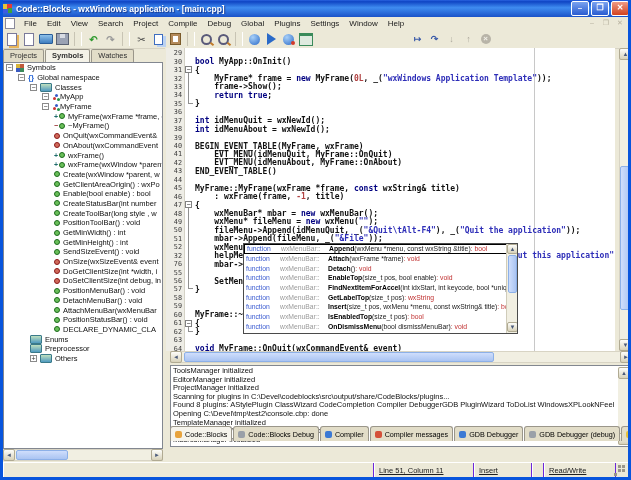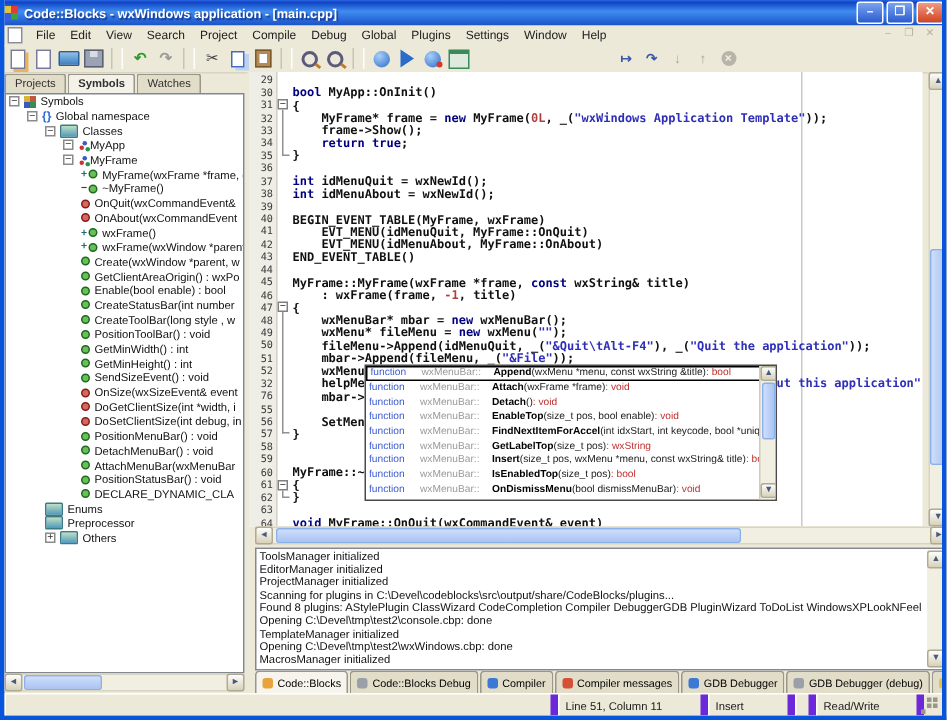--- a/index.html
+++ b/index.html
@@ -110,33 +110,33 @@
   .pname{font-weight:bold;color:#000;}
   .pparams{color:#202020;}
   .pret{color:#c03030;}
   #popup-vscroll{position:absolute;right:0;top:0;width:11px;height:100%;background:#f1efe2;border-left:1px solid #d0ccba;box-sizing:border-box;}
   
   #log{position:absolute;left:167px;top:365px;width:462px;height:82px;background:#fff;
     border:1px solid #828790;box-sizing:border-box;overflow:hidden;font-size:7.5px;color:#101010;}
   .log-line{height:8.6px;white-space:nowrap;padding-left:2px;}
   #log-vscroll{position:absolute;right:1px;top:1px;width:12px;height:78px;background:#f1efe2;}
   
-  #bottom-tabs{position:absolute;left:167px;top:447px;width:462px;height:15px;display:flex;align-items:flex-end;font-size:7.2px;}
+  #bottom-tabs{position:absolute;left:167px;top:426px;width:462px;height:15px;display:flex;align-items:flex-end;font-size:7.2px;}
   .btab{display:flex;align-items:center;padding:1px 4px;margin-right:1px;height:12px;
     border:1px solid #9a968a;border-bottom:none;border-radius:3px 3px 0 0;background:#e2ddc8;white-space:nowrap;}
   .btab.active{background:#f6f4ec;}
   .btab .bic{width:7px;height:7px;border-radius:2px;margin-right:3px;flex:none;}
   .bic-codeblocks{background:#e8a33d;} .bic-codeblocks-debug{background:#9aa0a8;}
   .bic-compiler{background:#3b79d4;border-radius:50%;} .bic-compiler-messages{background:#d45039;}
   .bic-gdb{background:#3b79d4;border-radius:50%;} .bic-gdb-debug{background:#9aa0a8;}
   .bic-todo{background:#e8c23d;}
   
   #statusbar{position:absolute;left:0;top:462px;width:625px;height:14px;background:#ece9d8;
     display:flex;font-size:7.5px;color:#202020;border-top:1px solid #fff;}
-  .sfield{border-right:5px solid #6d28d9;border-left:1px solid #fff;display:flex;align-items:center;padding:0 4px;box-sizing:border-box;white-space:nowrap;}
+  .sfield{border-right:1px solid #6d28d9;border-left:1px solid #fff;display:flex;align-items:center;padding:0 4px;box-sizing:border-box;white-space:nowrap;text-decoration:underline;}
   #resize-grip{width:12px;position:relative;}
   #resize-grip:after{content:"";position:absolute;right:1px;bottom:1px;width:3px;height:3px;background:#9a968a;
     box-shadow:-4px 4px 0 #9a968a,-4px 0 0 #9a968a,0 4px 0 #9a968a,-8px 8px 0 #9a968a;transform:translate(-2px,-8px);}
 </style>
 </head>
 <body>
 
 <div id="window">
 
   <div id="titlebar">

